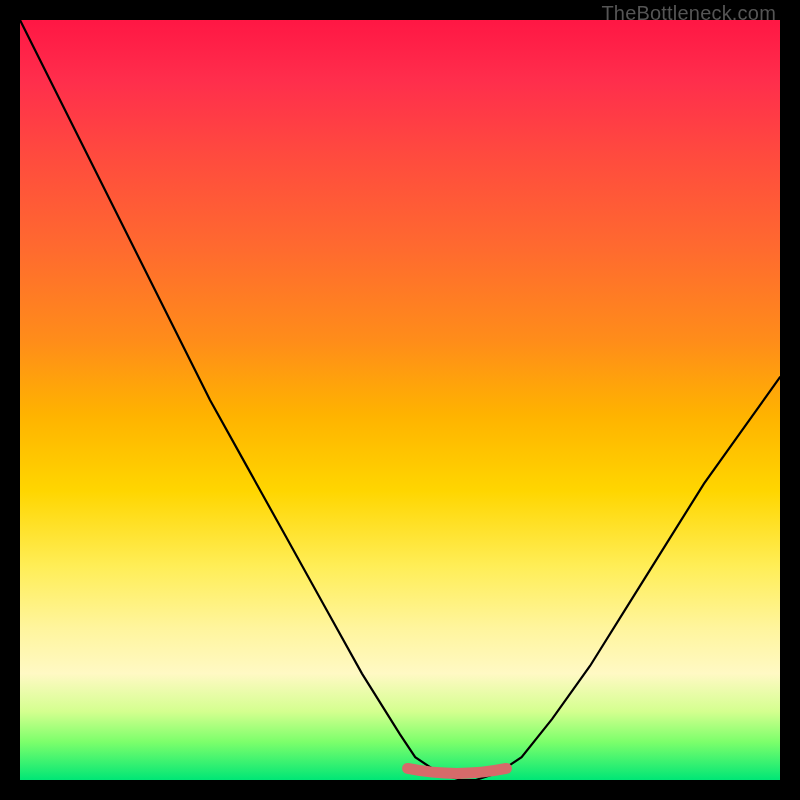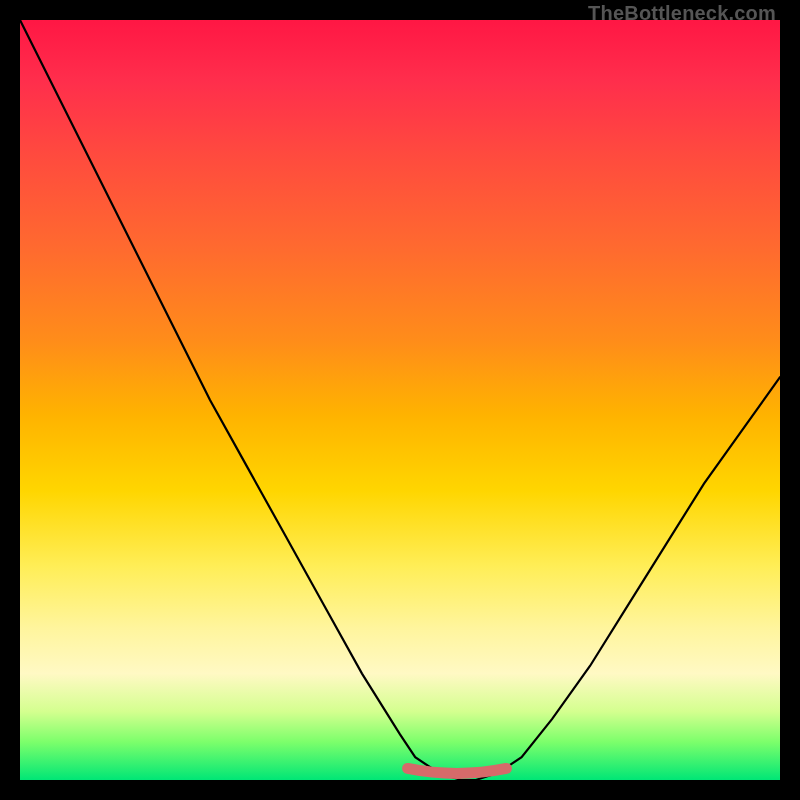--- a/index.html
+++ b/index.html
@@ -39,21 +39,21 @@
       #7cff6b 95%,
       #00e676 100%
     );
   }
   .watermark {
     position: absolute;
     top: 2px;
     right: 24px;
     color: #555;
     font-size: 20px;
-    font-weight: 700;
+    font-weight: 400;
     letter-spacing: 0.2px;
     user-select: none;
   }
   svg.curves {
     position: absolute;
     left: 0;
     top: 0;
     width: 760px;
     height: 760px;
     overflow: visible;

